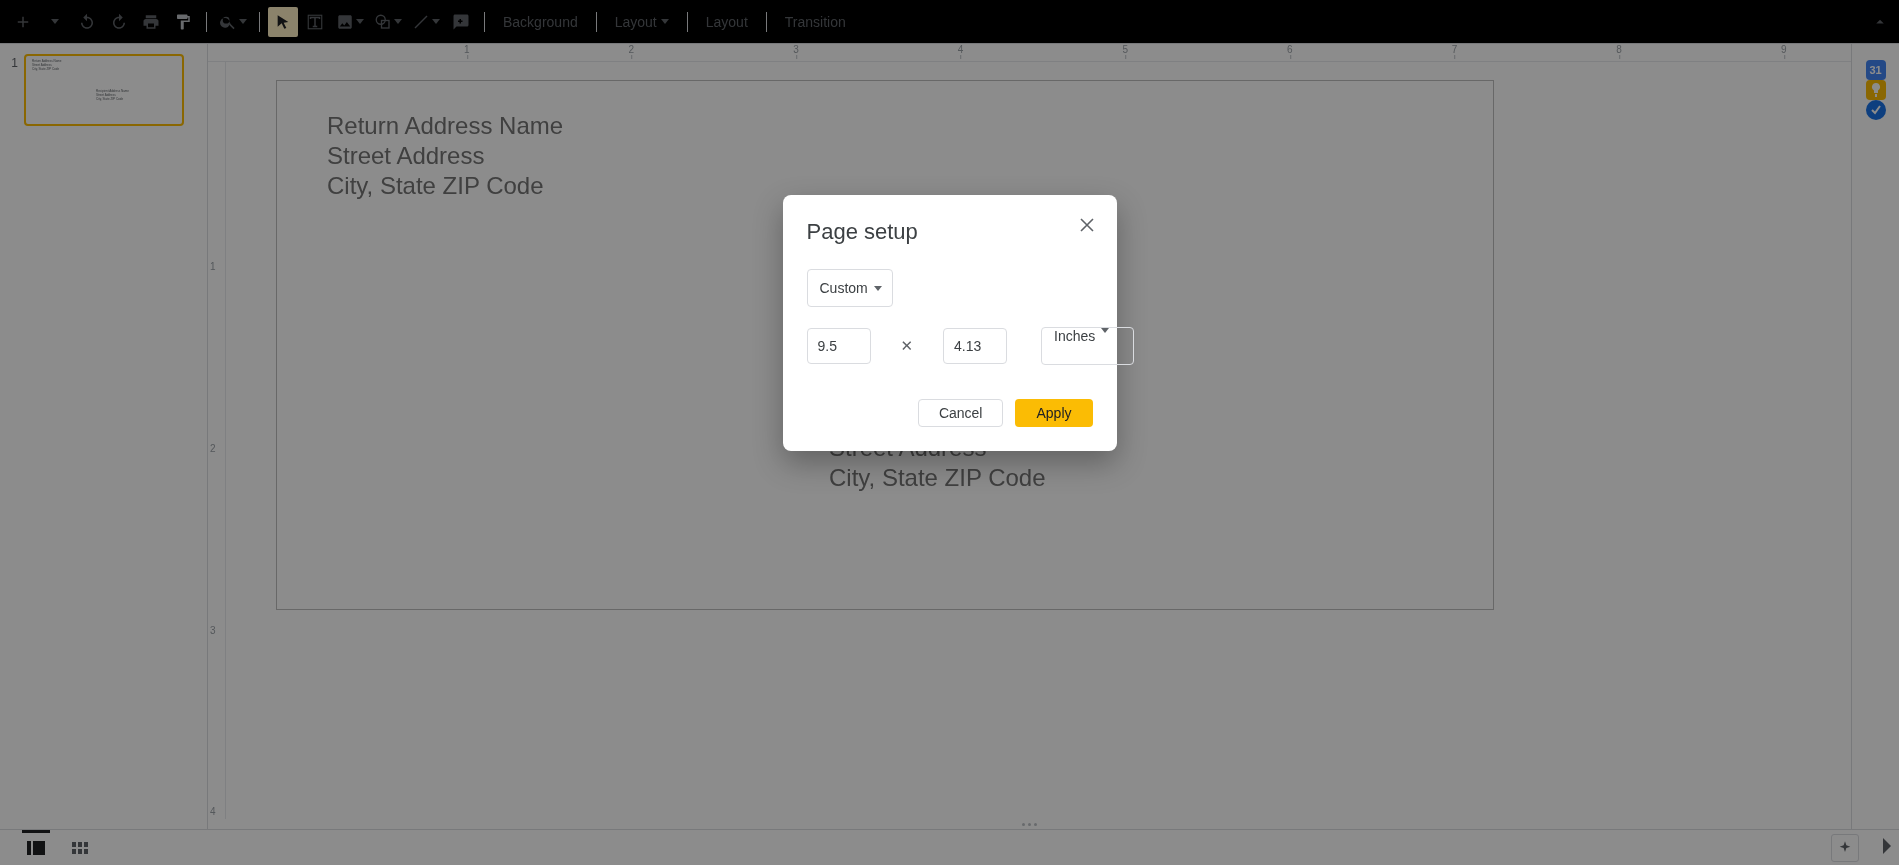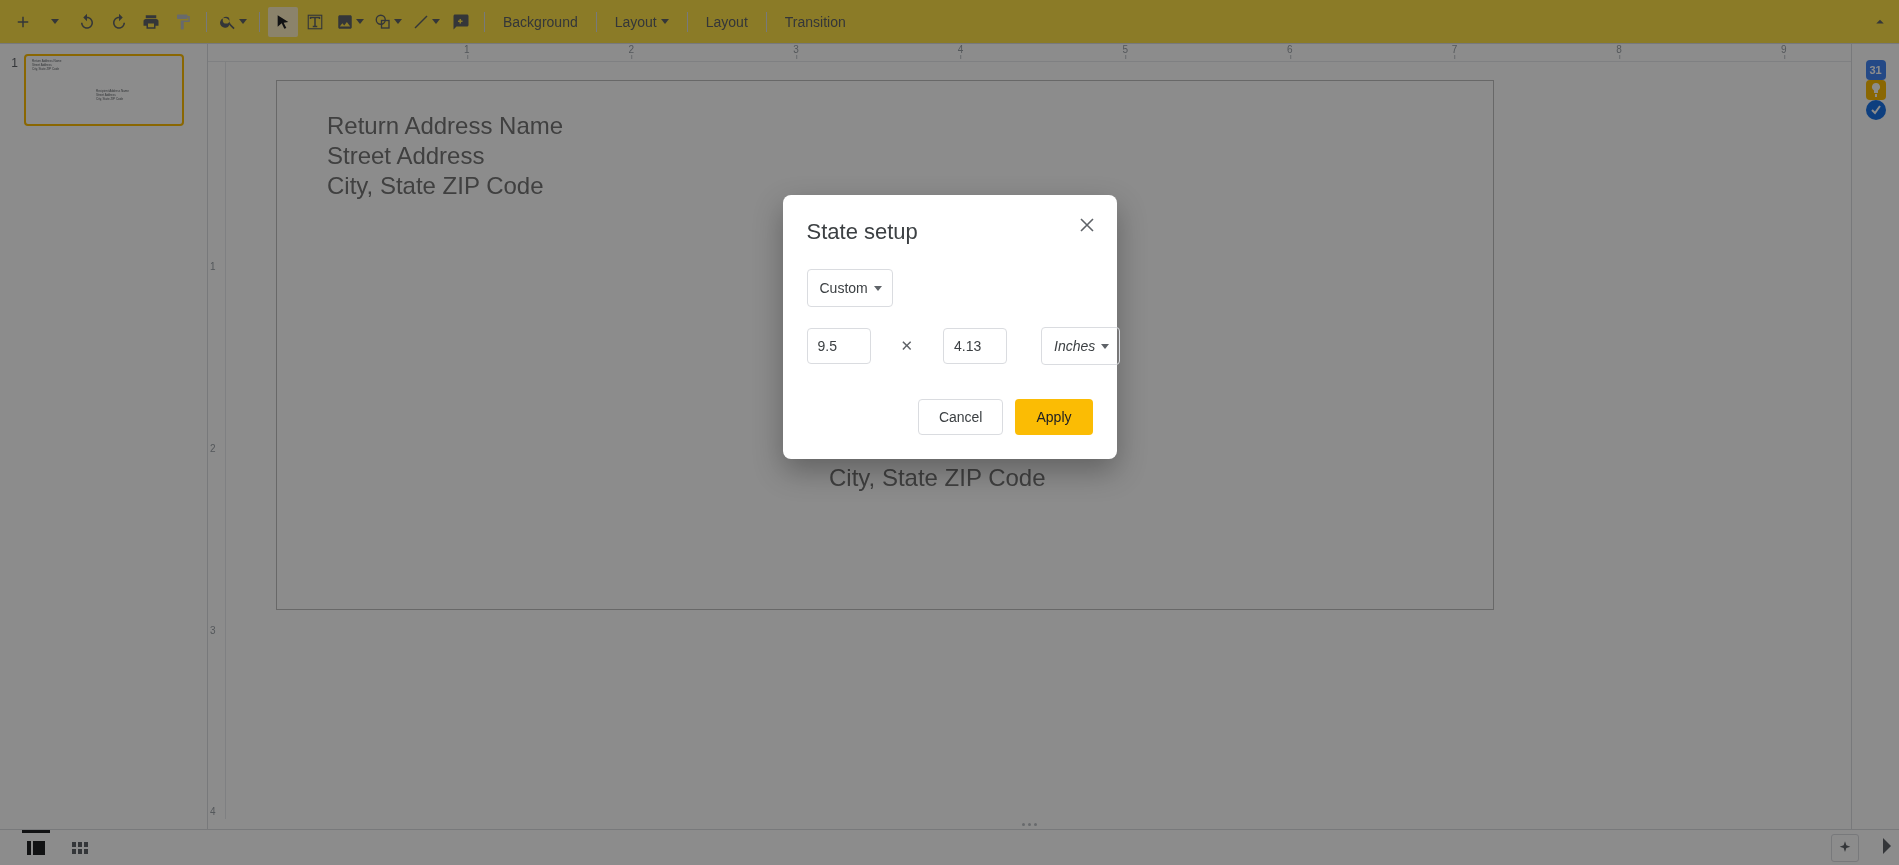--- a/index.html
+++ b/index.html
@@ -7,21 +7,21 @@
   body { position: relative; }
 
   
   .toolbar {
     height: 44px;
     display: flex;
     align-items: center;
     padding: 0 8px;
     gap: 2px;
     border-bottom: 1px solid #dadce0;
-    background: #fde047;
+    background: #000000;
     position: relative;
   }
   .tb-btn {
     height: 30px;
     min-width: 30px;
     display: inline-flex;
     align-items: center;
     justify-content: center;
     border-radius: 2px;
     color: #5f6368;
@@ -322,35 +322,34 @@
     border: 1px solid #dadce0;
     border-radius: 4px;
     font-size: 14px;
     padding: 0 10px;
     color: #3c4043;
     outline: none;
   }
   .dlg-x { color: #5f6368; font-size: 15px; }
   .dlg-units {
     display: inline-flex;
-    align-items: center;
+    align-items: flex-start;
     gap: 6px;
     border: 1px solid #dadce0;
     border-radius: 4px;
     height: 38px;
-    padding: 0 10px 0 12px;
+    padding: 0 24px 0 12px;
     font-size: 14px;
     color: #3c4043;
     cursor: pointer;
     margin-left: 4px;
-    font-style: italic;
   }
   .dlg-actions { display: flex; justify-content: flex-end; gap: 12px; }
   .btn {
-    height: 36px;
+    height: 28px;
     padding: 0 20px;
     border-radius: 4px;
     font-size: 14px;
     cursor: pointer;
     display: inline-flex;
     align-items: center;
     justify-content: center;
     border: 1px solid transparent;
     background: none;
   }
@@ -588,21 +587,21 @@
   </div>
   <div class="bb-chevron">
     <svg width="10" height="16" viewBox="0 0 10 16">
         <path fill="#5f6368" d="M2 0l8 8-8 8z"></path>
       </svg>
   </div>
 </div>
 
 <div class="scrim">
   <div class="dialog">
-    <div class="dlg-title">State setup</div>
+    <div class="dlg-title">Page setup</div>
     <div class="dlg-close">
       <svg width="14" height="14" viewBox="0 0 14 14">
           <path stroke="#5f6368" stroke-width="1.6" d="M1 1l12 12M13 1L1 13"></path>
         </svg>
     </div>
 
     <div class="dlg-dd">
       <span>Custom</span>
       <svg width="8" height="5" viewBox="0 0 8 5">
           <path fill="#5f6368" d="M0 0l4 5 4-5z"></path>

